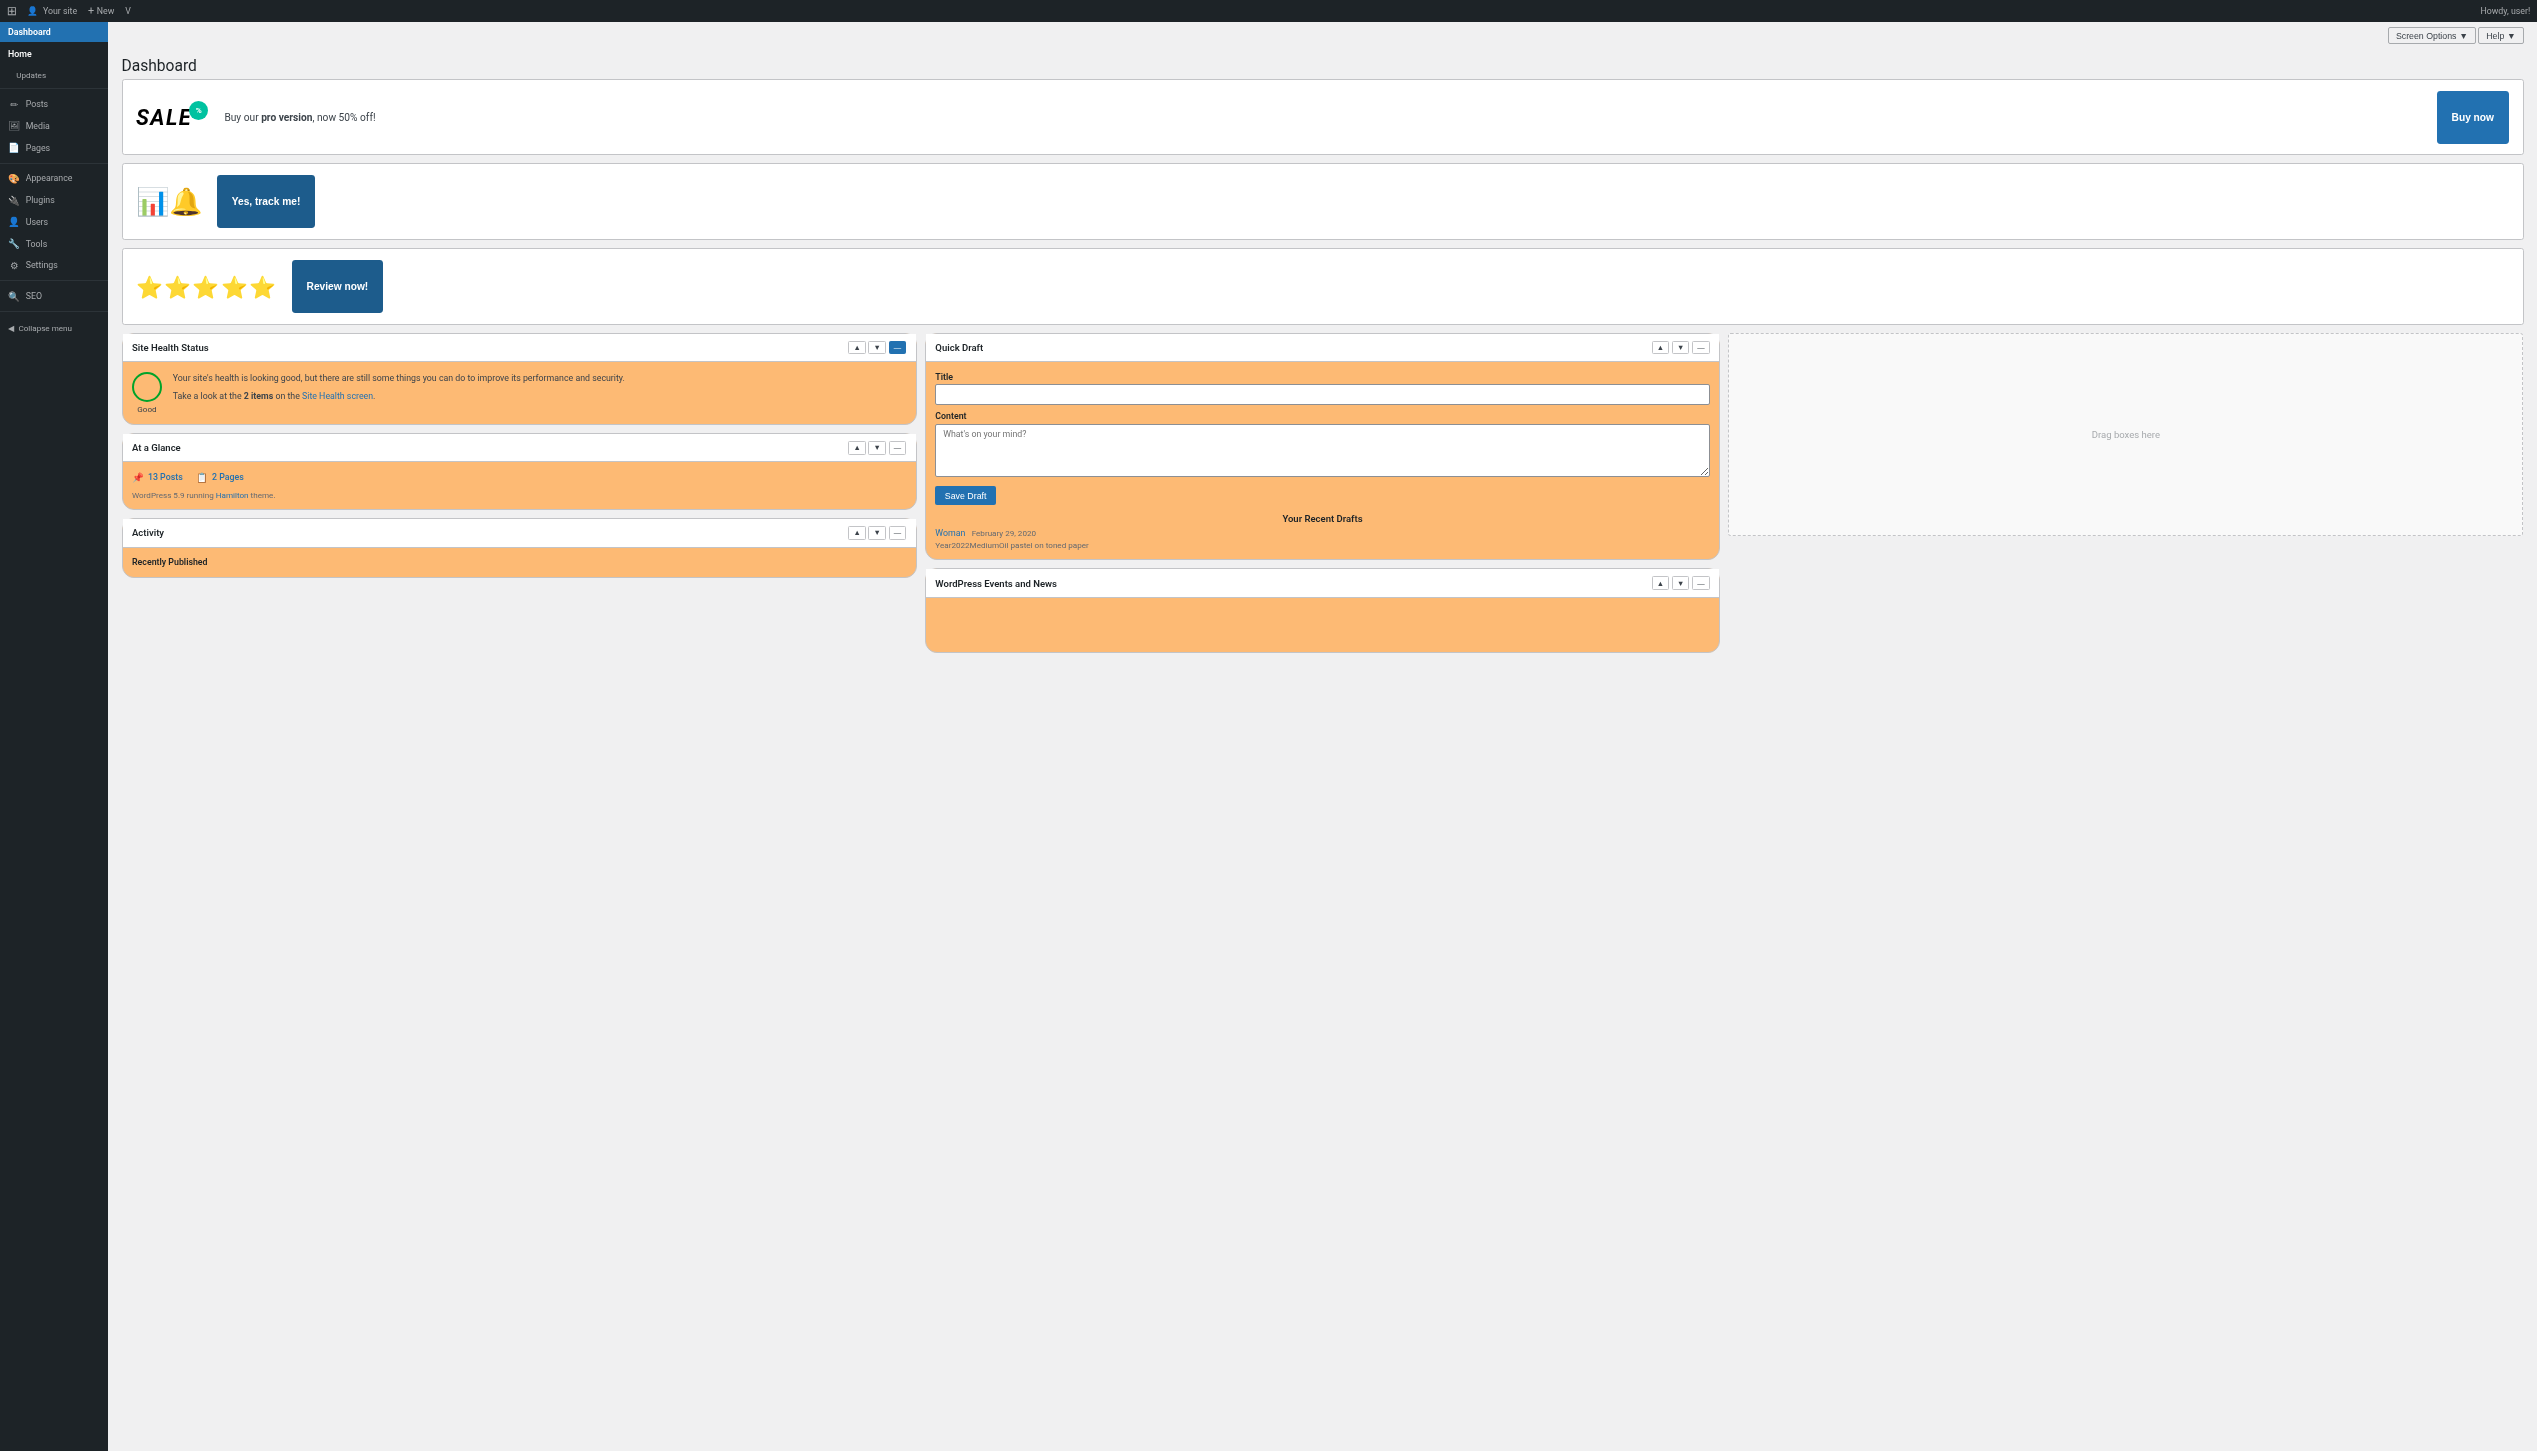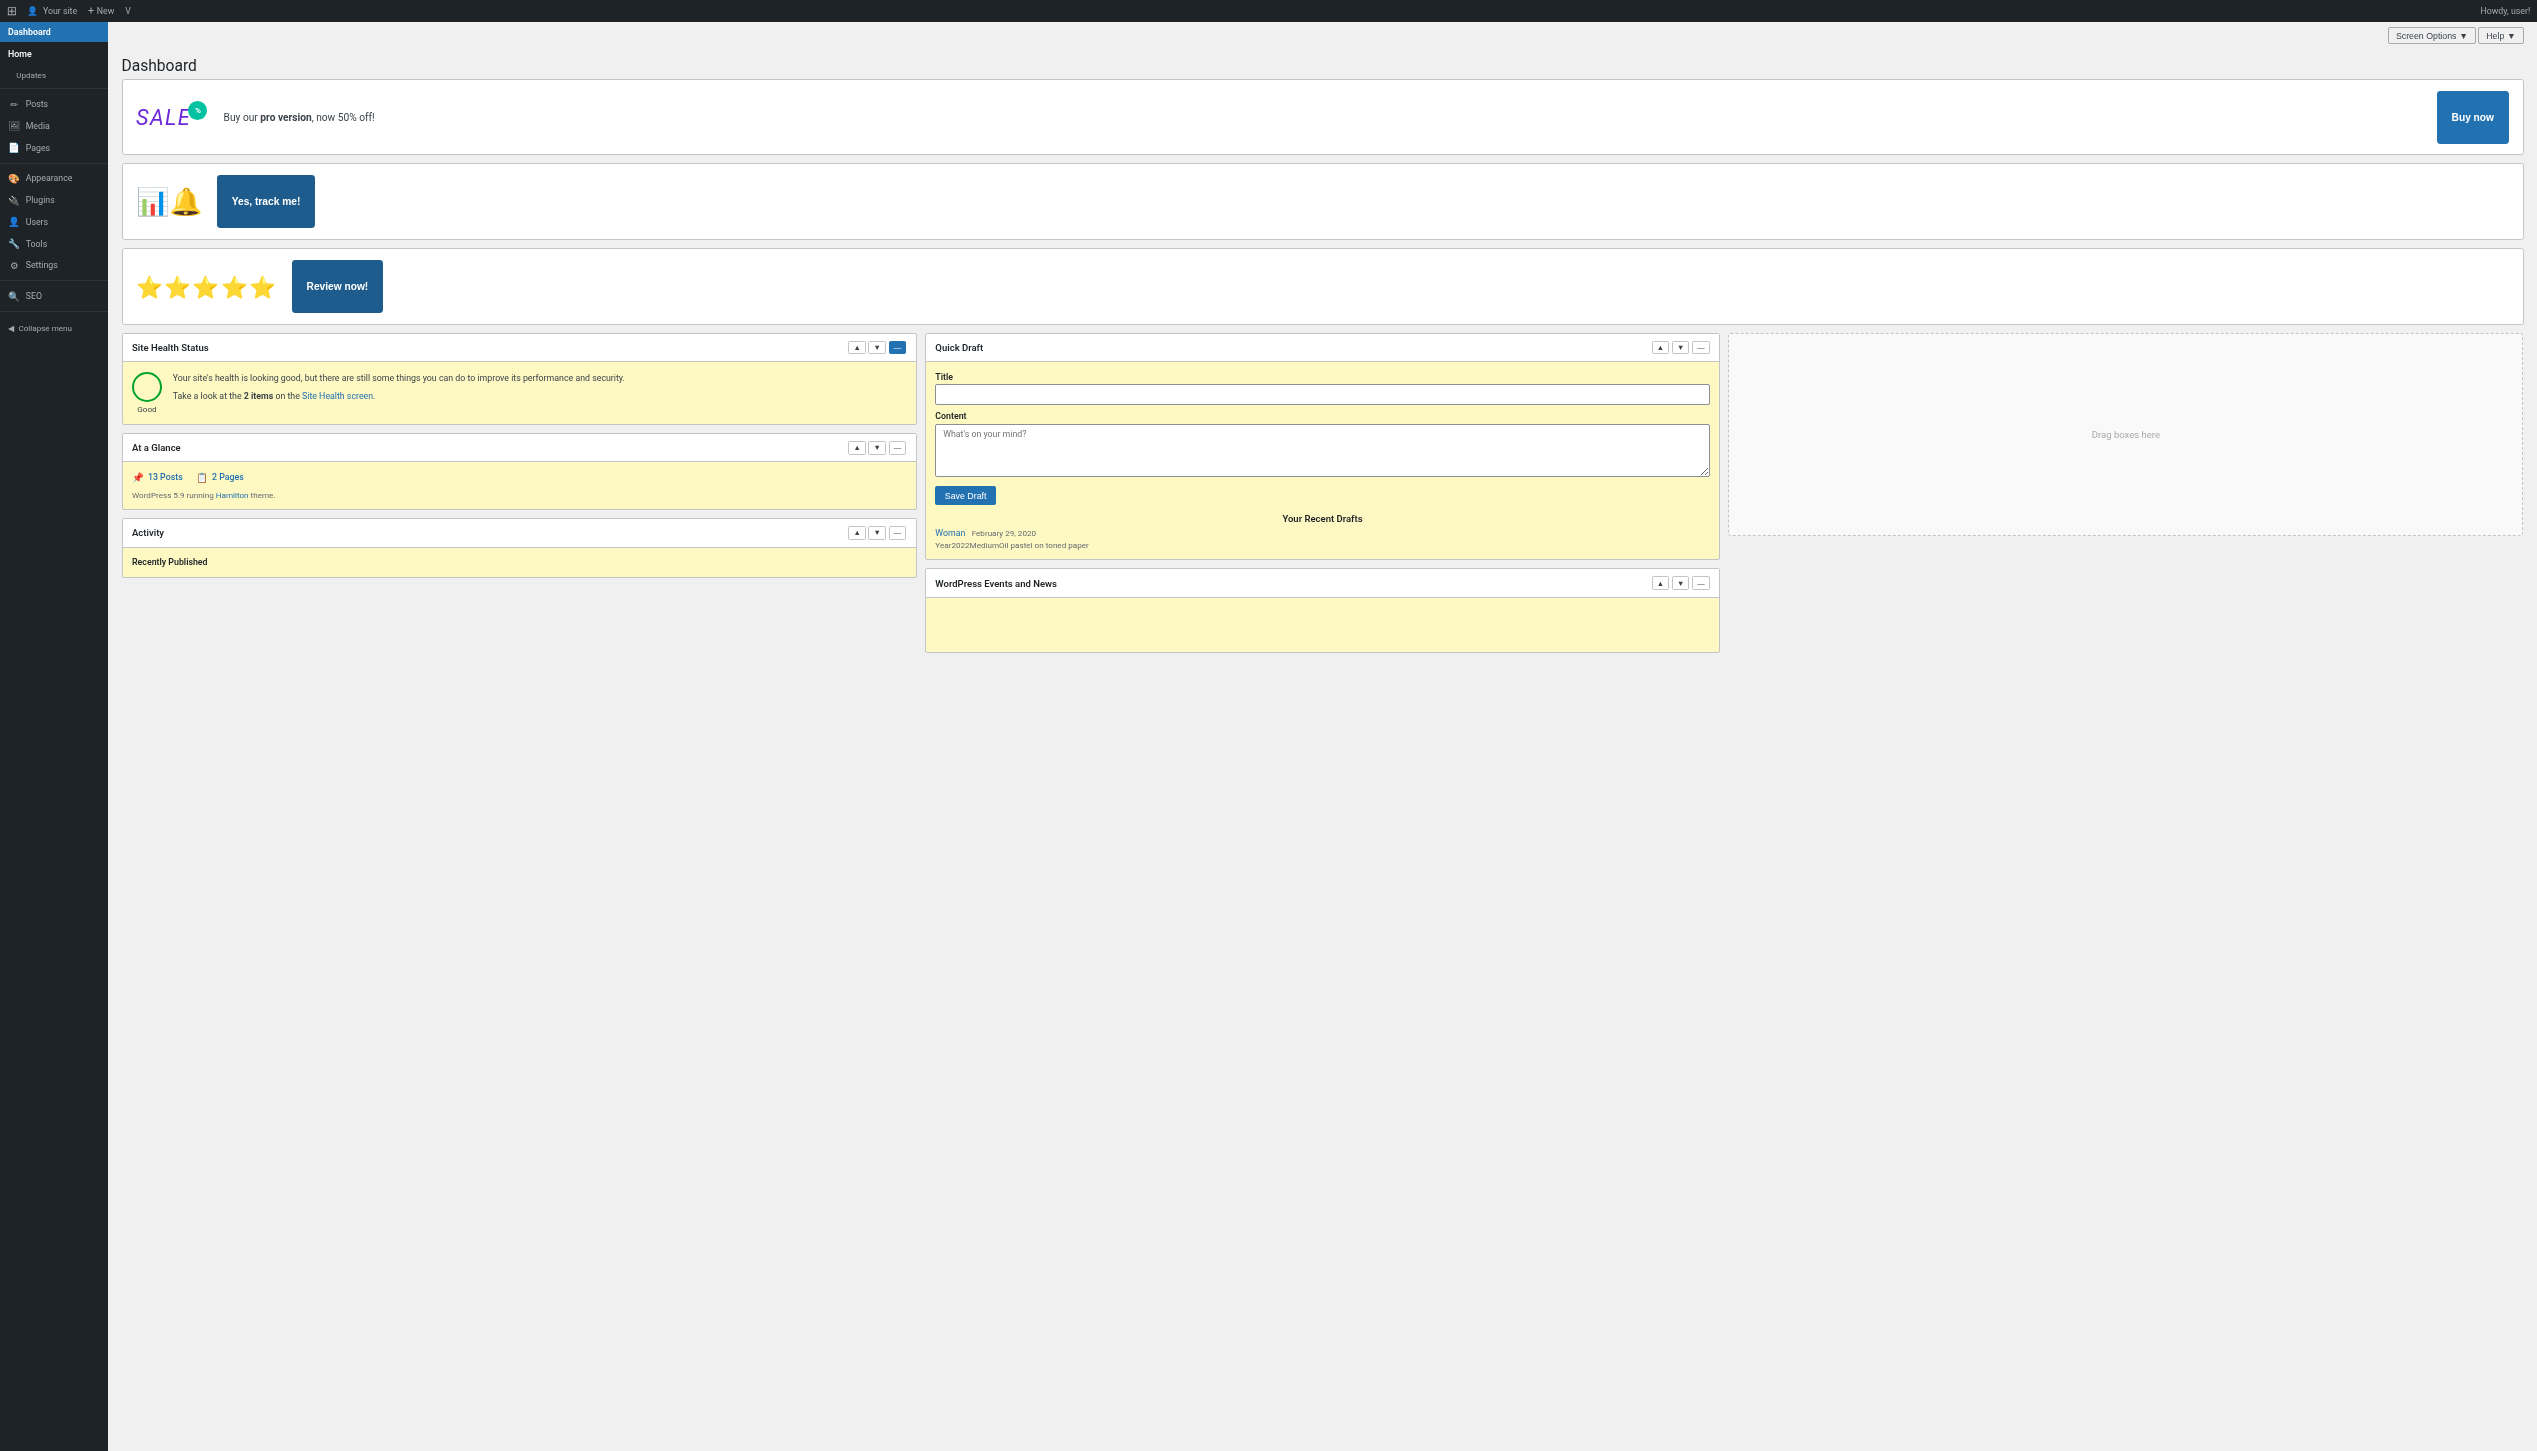--- a/index.html
+++ b/index.html
@@ -131,23 +131,23 @@
     
     .dashboard-grid {
       display: grid;
       grid-template-columns: 1fr 1fr 1fr;
       gap: 8.1px;
       margin-top: 8.1px;
     }
 
     
     .widget-box {
-      background: #fef9c3;
+      background: #fdba74;
       border: 0.7px solid #c3c4c7;
-      border-radius: 2px;
+      border-radius: 12px;
     }
     .widget-header {
       background: #fff;
       padding: 6.8px 9.5px;
       border-bottom: 0.7px solid #c3c4c7;
       display: flex;
       align-items: center;
       justify-content: space-between;
     }
     .widget-title {
@@ -251,21 +251,21 @@
       color: #a7aaad;
       font-size: 9.5px;
       background: #f9f9f9;
     }
 
     
     .activity-recently-published { font-size: 8.8px; font-weight: 600; color: #1d2327; }
 
     
     .sale-text { font-size: 10.8px; color: #3c434a; }
-    .sale-logo { font-size: 21.7px; font-weight: 400; color: #6d28d9; letter-spacing: 1.4px; font-style: italic; position: relative; display: inline-block; }
+    .sale-logo { font-size: 21.7px; font-weight: 700; color: #000000; letter-spacing: 1.4px; font-style: italic; position: relative; display: inline-block; }
     .sale-badge { 
       background: #00c2a0; 
       color: #fff; 
       border-radius: 50%; 
       width: 19px; height: 19px; 
       display: inline-flex; align-items: center; justify-content: center; 
       font-size: 8.1px; font-weight: 700;
       position: relative; top: -6.8px; left: -2.7px;
     }
     .sale-icon-wrapper { display: flex; align-items: center; gap: 0; }

